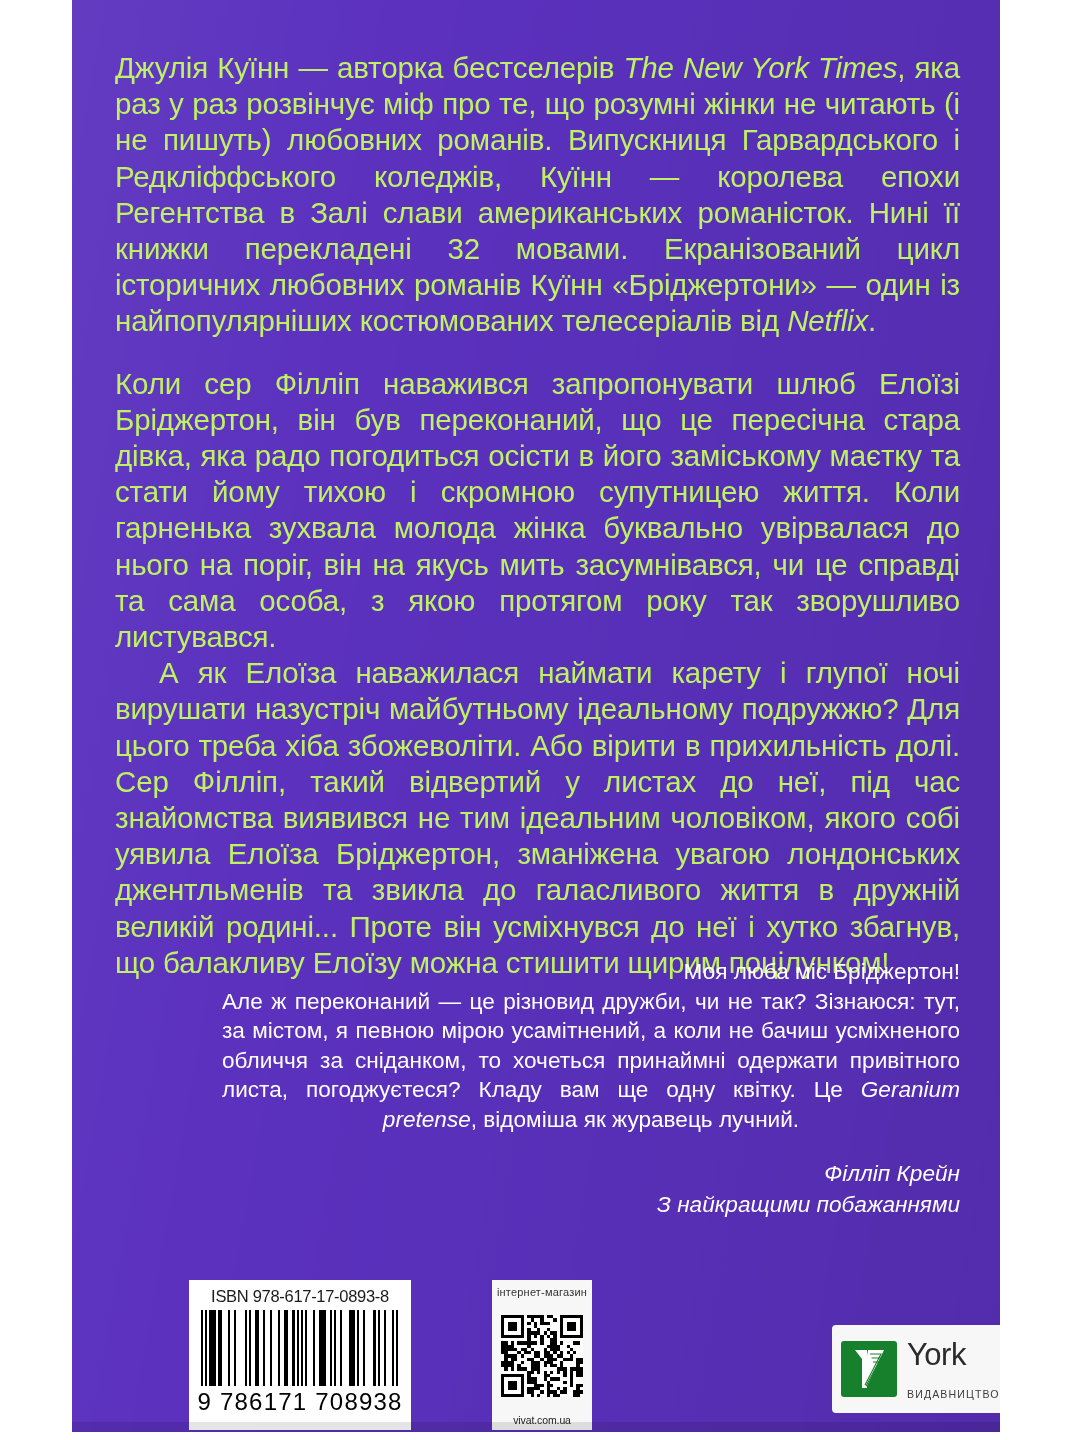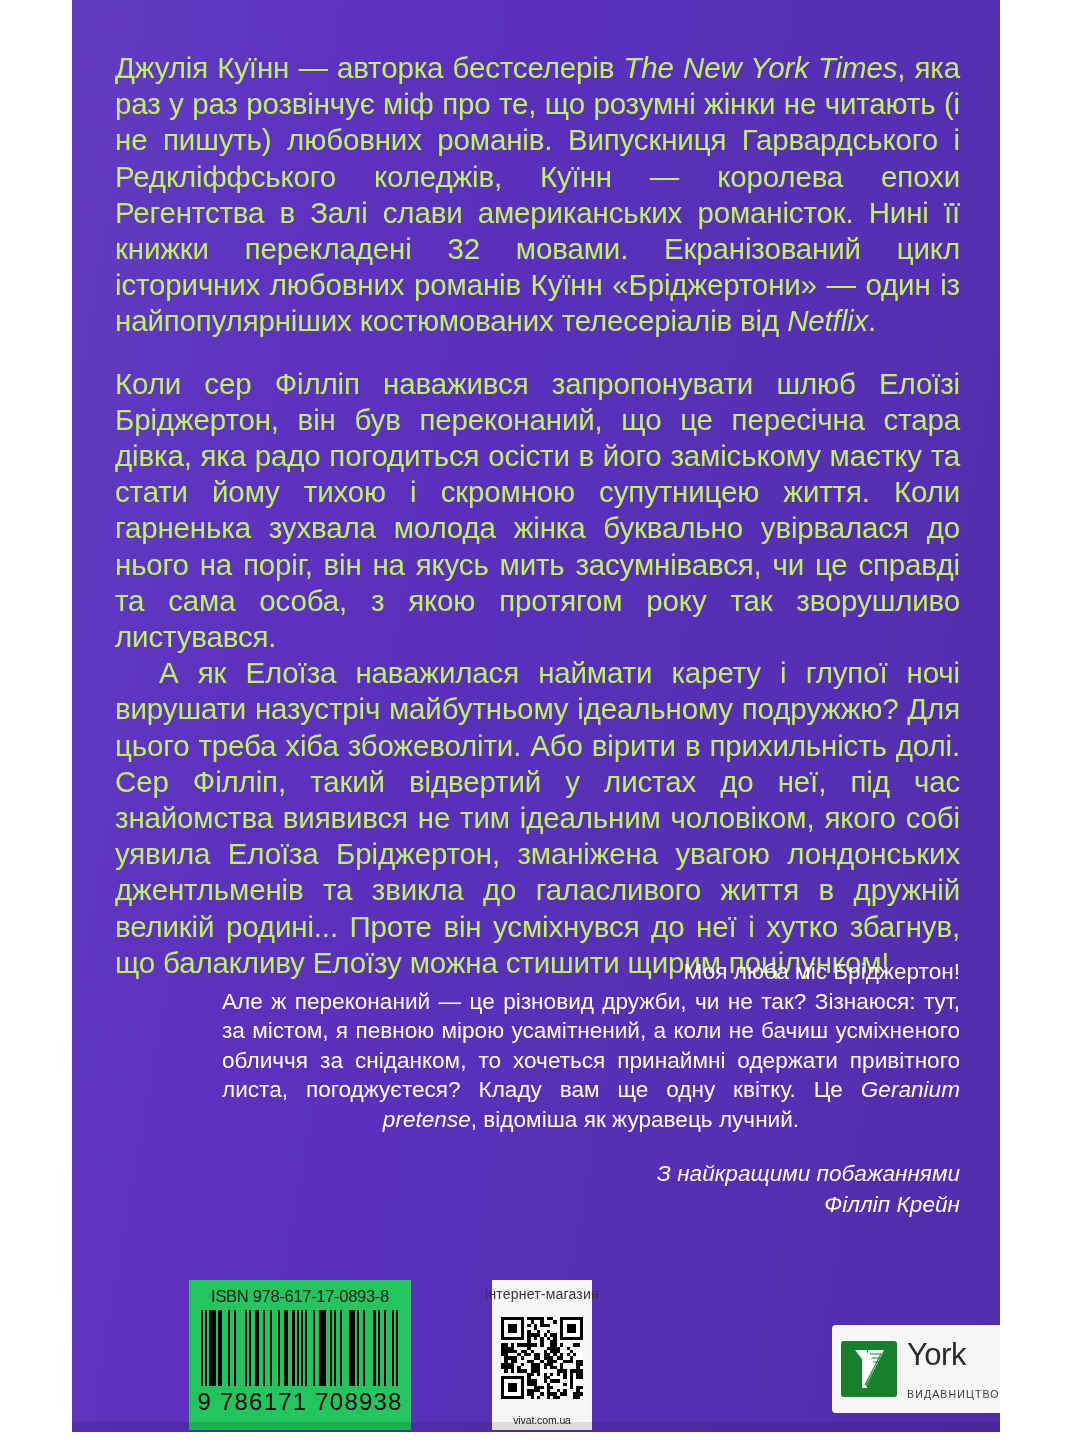--- a/index.html
+++ b/index.html
@@ -95,21 +95,21 @@
   }
   .signature p { margin: 0; }
 
   
   .barcode-card {
     position: absolute;
     left: 117px;
     top: 1280px;
     width: 222px;
     height: 150px;
-    background: #22c55e;
+    background: #ffffff;
     box-sizing: border-box;
     padding: 7px 10px 5px 10px;
     display: flex;
     flex-direction: column;
     align-items: center;
   }
   .isbn-text {
     color: #1a1a1a;
     font-size: 16.5px;
     letter-spacing: -0.3px;
@@ -146,21 +146,21 @@
     background: #f7f7f7;
     box-sizing: border-box;
     padding: 6px 5px 4px 5px;
     display: flex;
     flex-direction: column;
     align-items: center;
     justify-content: space-between;
   }
   .qr-label {
     color: #333;
-    font-size: 14px;
+    font-size: 11px;
     letter-spacing: 0.2px;
     white-space: nowrap;
   }
   .qr-matrix {
     width: 82px;
     height: 82px;
     display: grid;
     grid-template-columns: repeat(25, 1fr);
     grid-template-rows: repeat(25, 1fr);
     background: #ffffff;
@@ -225,22 +225,22 @@
   </div>
 
   <div class="letter">
     <p class="salutation">Моя люба міс Бріджертон!</p>
     <p class="body-text">
       <span>Але ж переконаний — це різновид дружби, чи не так? Зізнаюся: тут, за містом, я певною мірою усамітнений, а коли не бачиш усміхненого обличчя за сніданком, то хочеться принаймні одержати привітного листа, погоджуєтеся? Кладу вам ще одну квітку. Це </span><i>Geranium pretense</i><span>, відоміша як журавець лучний.</span>
     </p>
   </div>
 
   <div class="signature">
+    <p>Філліп Крейн</p>
     <p>З найкращими побажаннями</p>
-    <p>Філліп Крейн</p>
   </div>
 
   <div class="barcode-card">
     <div class="isbn-text">ISBN 978-617-17-0893-8</div>
     <div class="bars" id="bars">
         <span style="width: 2.08421px; flex: 0 0 2.08421px;"></span>
         <span class="w" style="width: 2.08421px; flex: 0 0 2.08421px;"></span>
         <span style="width: 2.08421px; flex: 0 0 2.08421px;"></span>
         <span class="w" style="width: 2.08421px; flex: 0 0 2.08421px;"></span>
         <span style="width: 2.08421px; flex: 0 0 2.08421px;"></span>

